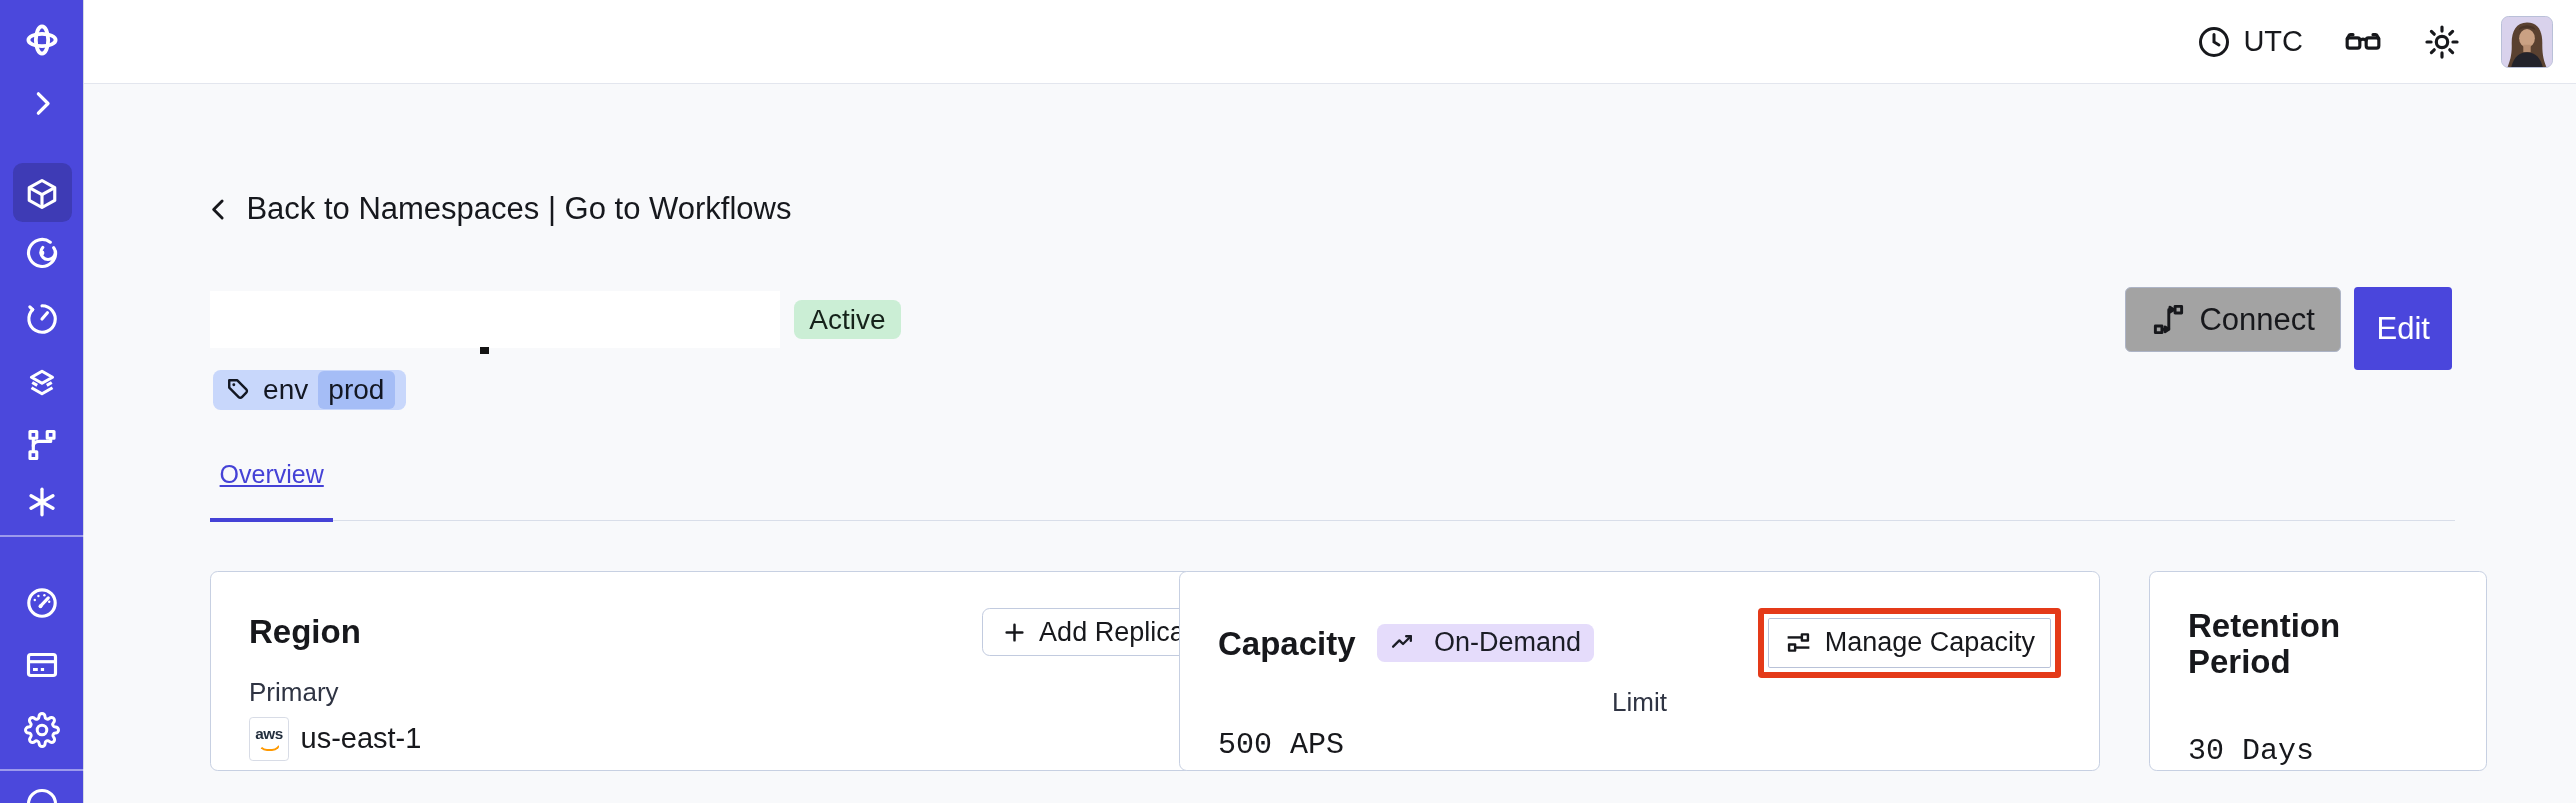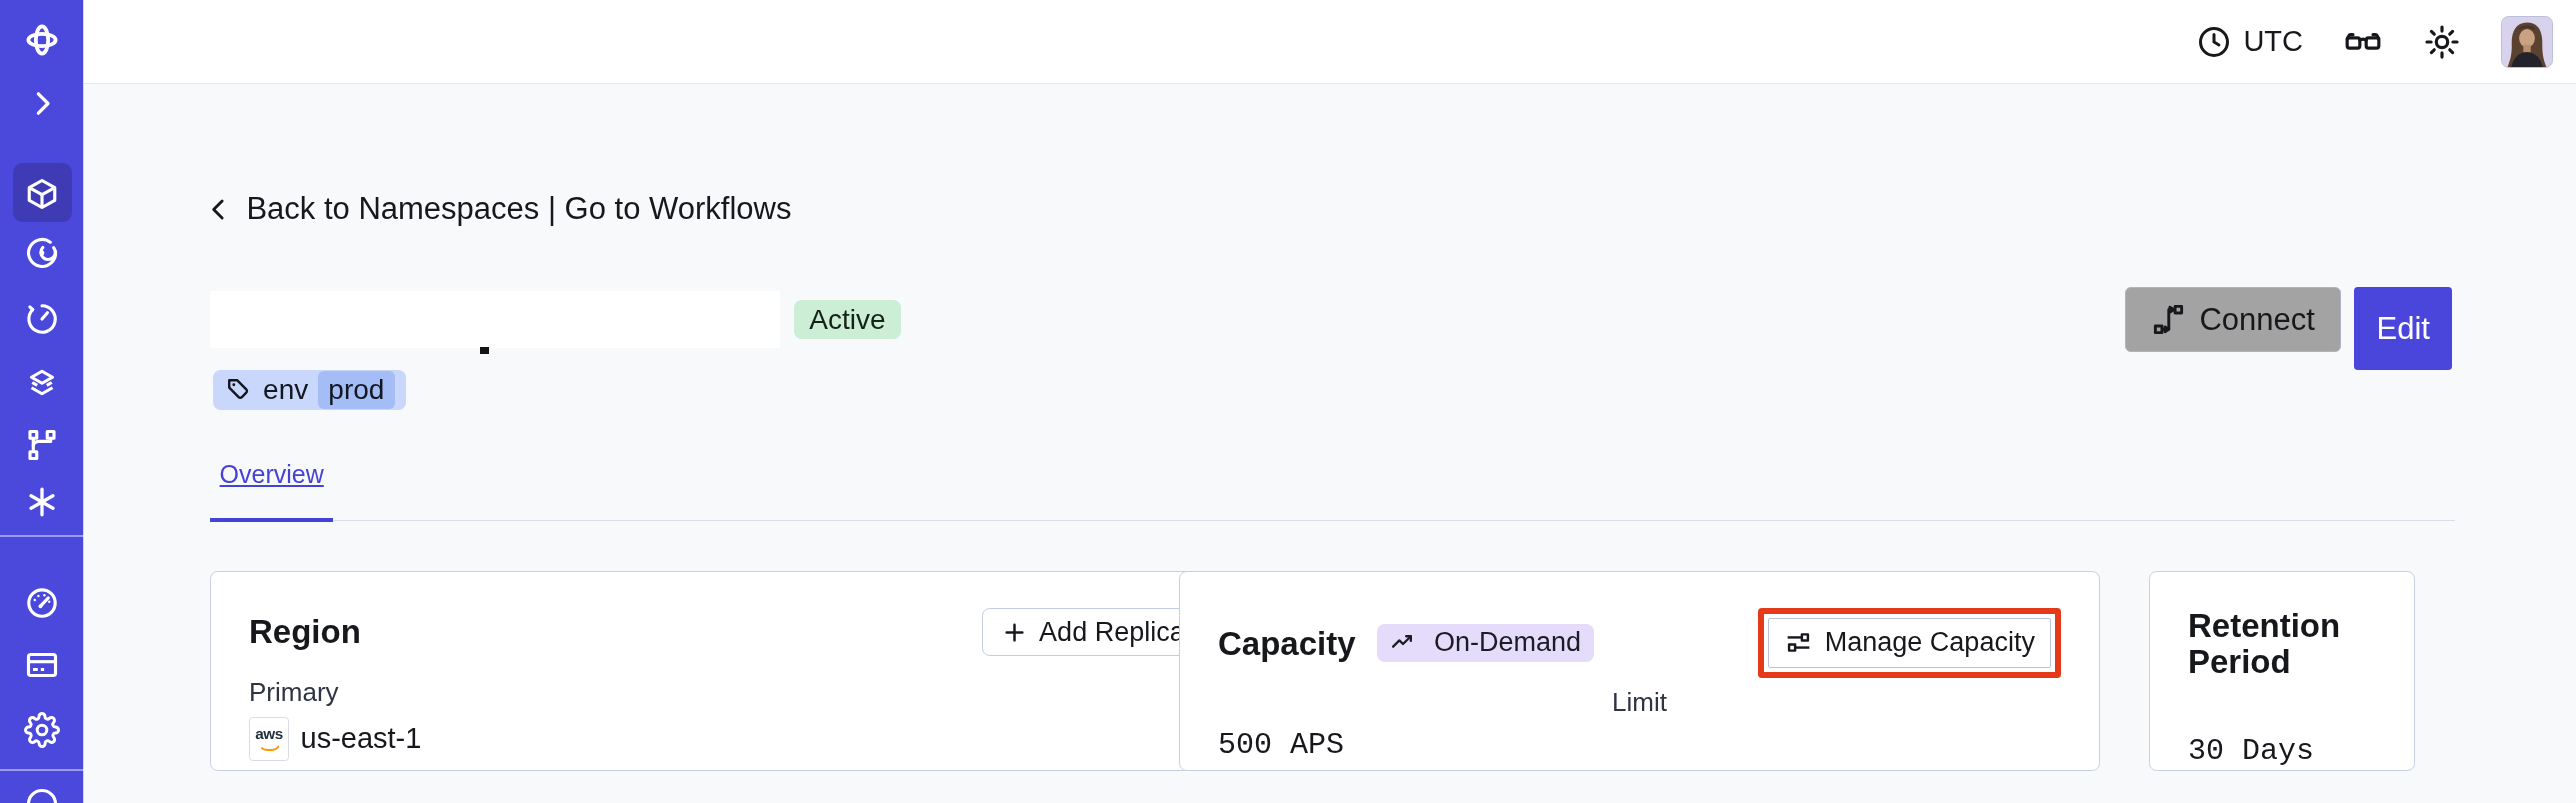--- a/index.html
+++ b/index.html
@@ -37,21 +37,21 @@
   .tag-inner { background:#a5bdf6; border-radius:5.8px; padding:2.9px 10.5px; font-size:28px; color:#131722; }
 
   .tabs { position:absolute; left:126px; top:376px; width:2245px; border-bottom:1.9px solid #d9dee9; display:flex; gap:42px; }
   .tab { font-size:25px; padding:0 9.6px 29px 9.6px; color:#3c4150; cursor:pointer; margin-bottom:-1.9px;text-decoration:underline; }
   .tab.active { color:#4542d6; font-weight:500; border-bottom:4.8px solid #4542d6; }
 
   
   .card { position:absolute; top:487px; height:200px; background:#ffffff; border:1.9px solid #c7d0e2; border-radius:7.7px; padding:36px 38px; }
   .card-region { left:126px; width:1032px; }
   .card-capacity { left:1095px; width:921px; }
-  .card-retention { left:2065px; width:266px; }
+  .card-retention { left:2065px; width:338px; }
   .card-head { display:flex; align-items:center; justify-content:space-between; }
   .card-head-left { display:flex; align-items:flex-end; gap:21px; }
   .card-title { font-size:33px; font-weight:600; color:#17181c; line-height:36px; }
   .mini-btn { height:48px; background:#ffffff; border:1.9px solid #c2cbdf; border-radius:7.7px; display:flex; align-items:center; gap:11.5px; padding:0 17.3px; font-size:27px; font-weight:500; color:#17181c; cursor:pointer; }
   .field-label { margin-top:23px; font-size:26px; color:#2f3443; line-height:26px; }
   .mono-value { margin-top:13.4px; font-family:Liberation Mono, monospace; font-size:30px; color:#17181c; }
   .badge-ondemand { height:38px; background:#e5dcfb; border-radius:7.7px; display:flex; align-items:center; gap:19px; padding:0 13.4px; font-size:27px; color:#1b1d26; }
   .highlight-ring { border:6.7px solid #e43a19; border-radius:3.8px; padding:3.8px; }
   .btn-manage { height:50px; background:#ffffff; border:1.9px solid #b9c2d8; border-radius:1.9px; display:flex; align-items:center; gap:11.5px; padding:0 15.3px; font-size:27px; font-weight:500; color:#17181c; cursor:pointer; }
   .region-value { margin-top:11.5px; display:flex; align-items:center; gap:11.5px; }

